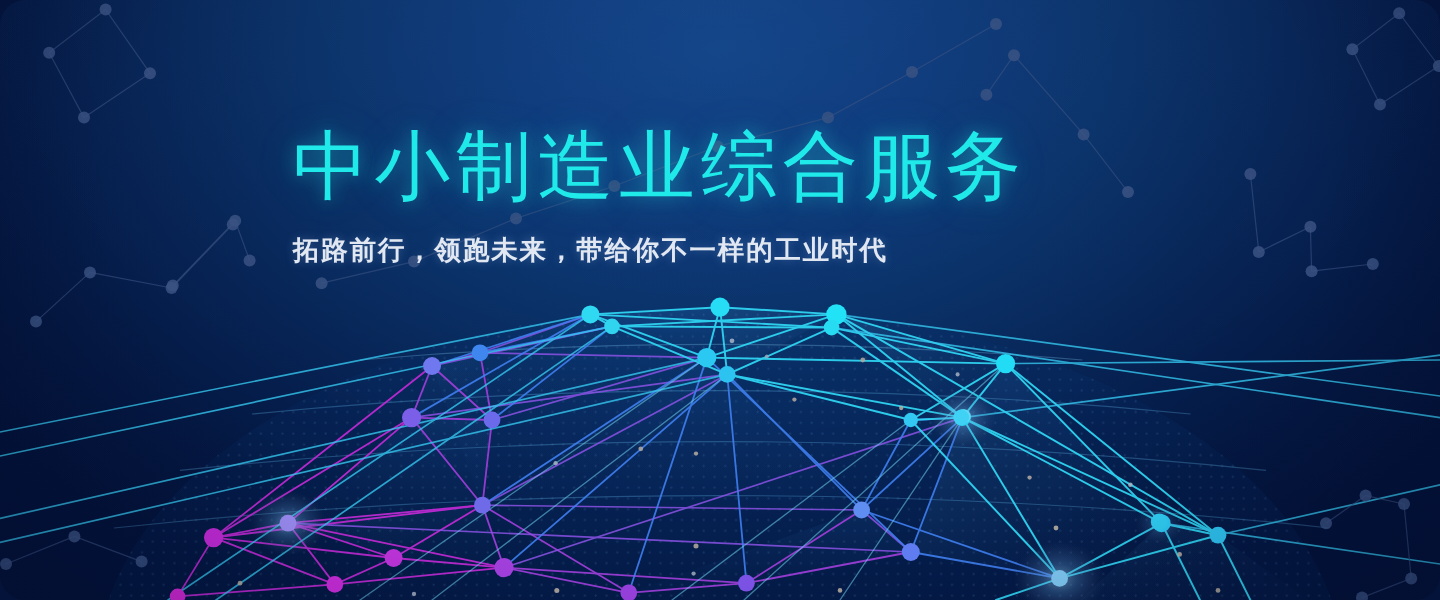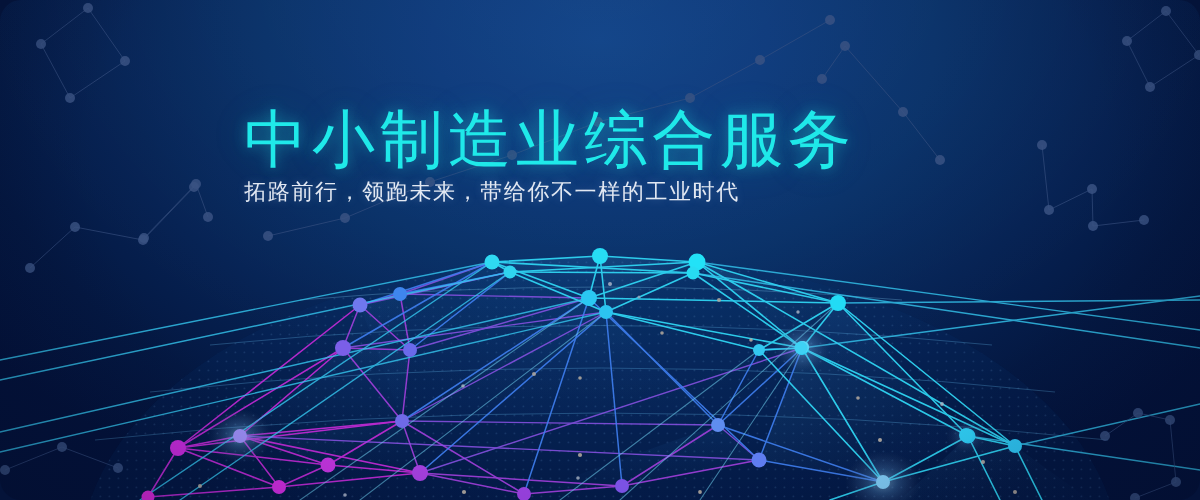--- a/index.html
+++ b/index.html
@@ -69,26 +69,26 @@
     line-height: 72px;
     font-weight: 300;
     letter-spacing: 5px;
     color: #1fe9e9;
     text-shadow: 0 0 14px rgba(34,225,225,0.45), 0 0 34px rgba(20,180,210,0.25);
     white-space: nowrap;
   }
   #subtitle {
     margin: 0;
     position: absolute;
-    top: 176px;
+    top: 193px;
     width: 984px;
     left: 0px;
     font-size: 22px;
     line-height: 32px;
-    font-weight: 400;
+    font-weight: 700;
     letter-spacing: 1.6px;
     color: #e2e8f2;
     text-shadow: 0 0 8px rgba(160,200,255,0.30);
     white-space: nowrap;
   }
 </style>
 </head>
 <body>
 
 <div id="banner">

